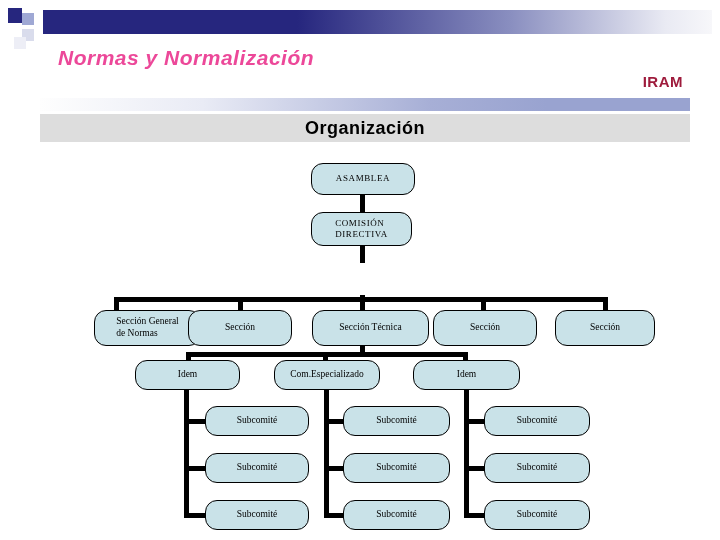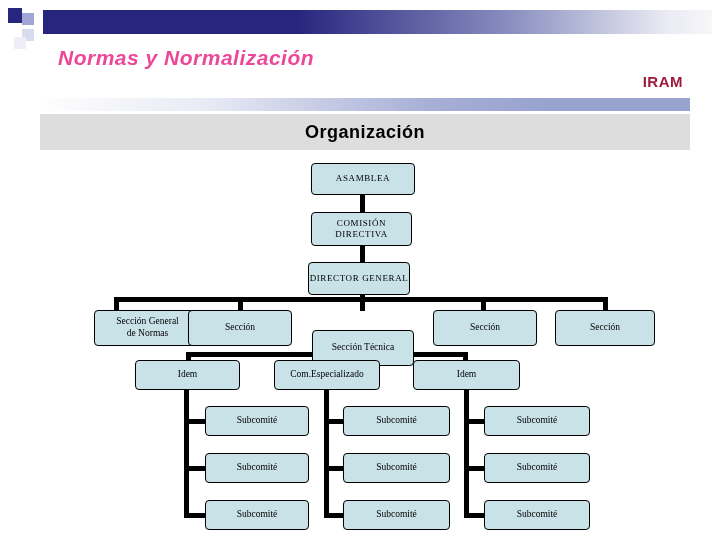--- a/index.html
+++ b/index.html
@@ -24,40 +24,40 @@
   }
   .brand{
     position:absolute;right:37px;top:73px;
     font-size:15px;font-weight:bold;color:#9E1B3C;letter-spacing:0.5px;
   }
   .periwinkle-bar{
     position:absolute;left:40px;top:98px;width:650px;height:13px;
     background:linear-gradient(to right,#FEFEFE 0%,#E9EBF5 25%,#A7AFD6 60%,#99A3D0 78%,#99A3D0 100%);
   }
   .graybar{
-    position:absolute;left:40px;top:114px;width:650px;height:36px;background:#DDDDDD;
+    position:absolute;left:40px;top:114px;width:650px;height:28px;background:#DDDDDD;
     display:flex;align-items:center;justify-content:center;
   }
   .graybar .subtitle{
     font-size:18px;font-weight:bold;color:#000;letter-spacing:0.5px;
   }
   
   .obox{
-    position:absolute;background:#C9E2E8;border:1px solid #000;border-radius:4px;
-    display:flex;align-items:center;justify-content:center;text-align:center;
+    position:absolute;background:#C9E2E8;border:1px solid #000;border-radius:12px;
+    display:flex;align-items:center;justify-content:center;text-align:left;
     font-family:"Liberation Serif",serif;font-size:9.5px;color:#000;
     white-space:pre-line;line-height:1.25;box-sizing:border-box;
   }
   .caps{font-size:9px;letter-spacing:0.6px;}
   .b-asamblea{left:311px;top:163px;width:104px;height:32px;}
   .b-comision{left:311px;top:212px;width:101px;height:34px;}
   .b-director{left:308px;top:262px;width:102px;height:33px;}
   .b-sec1{left:63px; top:310px;width:107px;height:36px;margin-left:31px;}
   .b-sec2{left:188px;top:310px;width:104px;height:36px;}
-  .b-sec3{left:312px;top:310px;width:102px;height:36px;margin-top:20px;}
+  .b-sec3{left:312px;top:310px;width:117px;height:36px;}
   .b-sec4{left:433px;top:310px;width:104px;height:36px;}
   .b-sec5{left:555px;top:310px;width:100px;height:36px;}
   .b-idem1{left:135px;top:360px;width:105px;height:30px;}
   .b-com  {left:274px;top:360px;width:106px;height:30px;}
   .b-idem2{left:413px;top:360px;width:107px;height:30px;}
   .c-r1{top:406px;height:30px;} .c-r2{top:453px;height:30px;} .c-r3{top:500px;height:30px;}
   .c-c1{left:205px;width:104px;} .c-c2{left:343px;width:107px;} .c-c3{left:484px;width:106px;}
   
   .line{position:absolute;background:#000;}
   .v1{left:360px;top:195px;width:5px;height:18px;}
@@ -129,21 +129,20 @@
   <div class="line t2a"></div>
   <div class="line t2b"></div>
   <div class="line t2c"></div>
   <div class="line t3a"></div>
   <div class="line t3b"></div>
   <div class="line t3c"></div>
 
   <div class="obox caps b-asamblea">ASAMBLEA</div>
   <div class="obox caps b-comision">COMISIÓN
 DIRECTIVA</div>
-  <div class="obox caps b-director">DIRECTOR GENERAL</div>
 
   <div class="obox b-sec1">Sección General
 de Normas</div>
   <div class="obox b-sec2">Sección</div>
   <div class="obox b-sec3">Sección Técnica</div>
   <div class="obox b-sec4">Sección</div>
   <div class="obox b-sec5">Sección</div>
 
   <div class="obox b-idem1">Idem</div>
   <div class="obox b-com">Com.Especializado</div>

